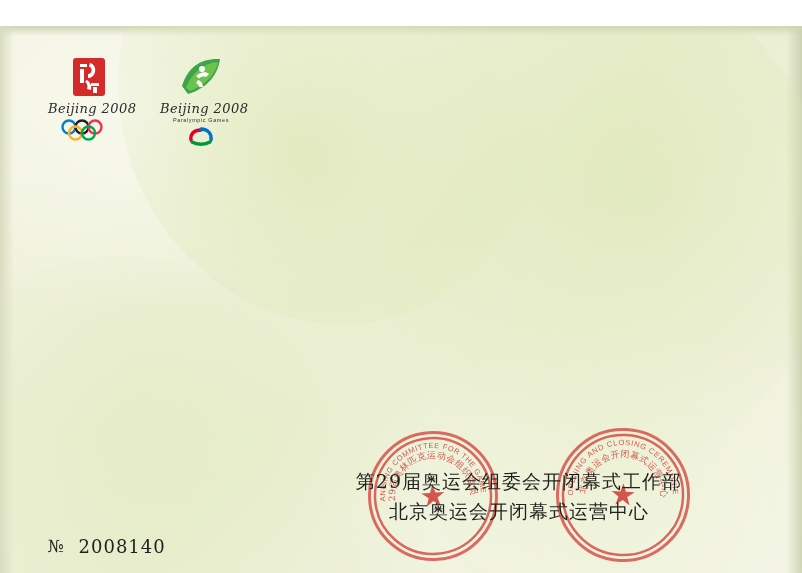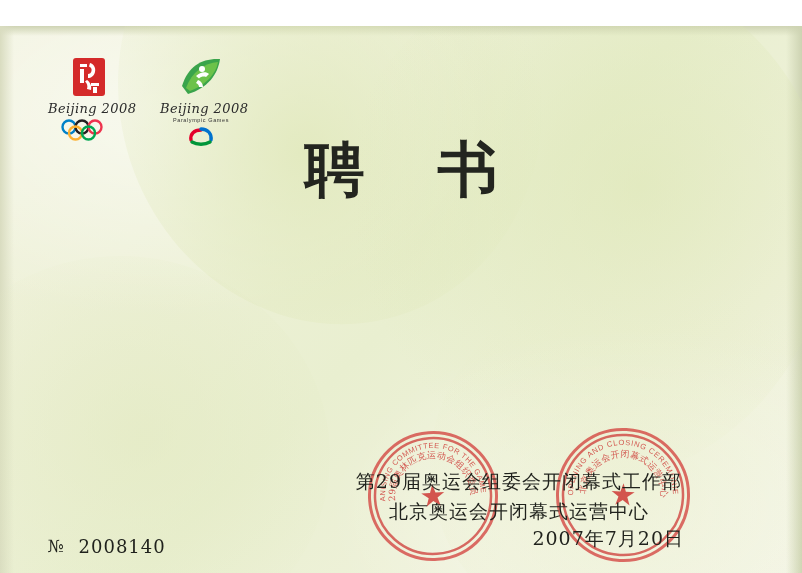--- a/index.html
+++ b/index.html
@@ -276,21 +276,20 @@
             <path d="M26 4 C19 4 15 8 16 14" stroke="#e4002b"></path>
             <path d="M26 3 C33 3 37 8 36 14" stroke="#0072ce"></path>
             <path d="M17 16 C22 19 30 19 35 16" stroke="#009639"></path>
           </g>
         </svg>
       </div>
     </div>
 
   </div>
 
-  <div class="title">聘 书</div>
 
 
   <div class="stamp stamp-left">
     <svg viewBox="0 0 124 124">
       <defs>
         <path id="arcOuterL" d="M 14,62 A 48,48 0 0 1 110,62" fill="none"></path>
         <path id="arcInnerL" d="M 24,62 A 38,38 0 0 1 100,62" fill="none"></path>
         <path id="arcBotL" d="M 22,62 A 40,40 0 0 0 102,62" fill="none"></path>
       </defs>
       <circle cx="62" cy="62" r="58" fill="none" stroke="rgba(200,25,25,0.75)" stroke-width="2.5"></circle>
@@ -318,20 +317,19 @@
         <textPath href="#arcInnerR" startOffset="50%" text-anchor="middle">北京奥运会开闭幕式运营中心</textPath>
       </text>
     </svg>
     <div class="stamp-star">★</div>
   </div>
 
   <div class="org-lines">
     <div>第29届奥运会组委会开闭幕式工作部</div>
     <div>北京奥运会开闭幕式运营中心</div>
   </div>
-  <div class="date">2007年7月20日</div>
 
   <div class="serial">
     <span class="no-mark">№</span>
     &nbsp;<span>2008140</span>
   </div>
 
 </div>
 
 </body></html>

